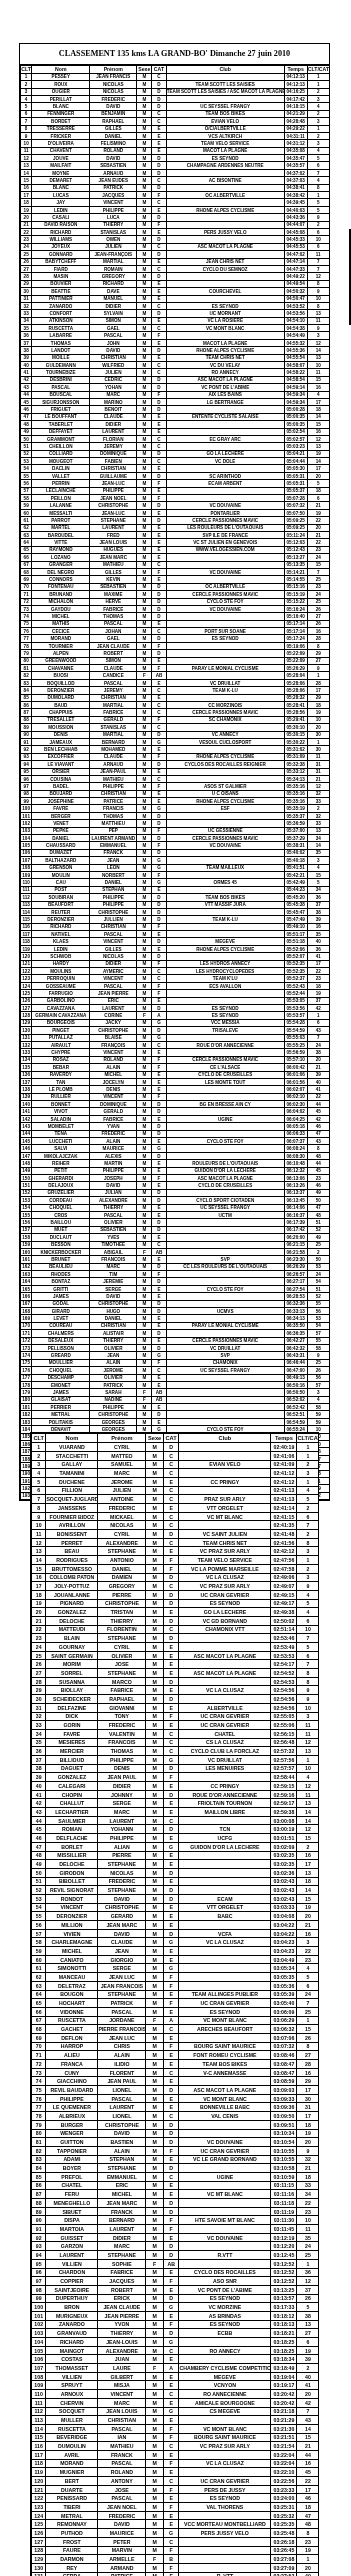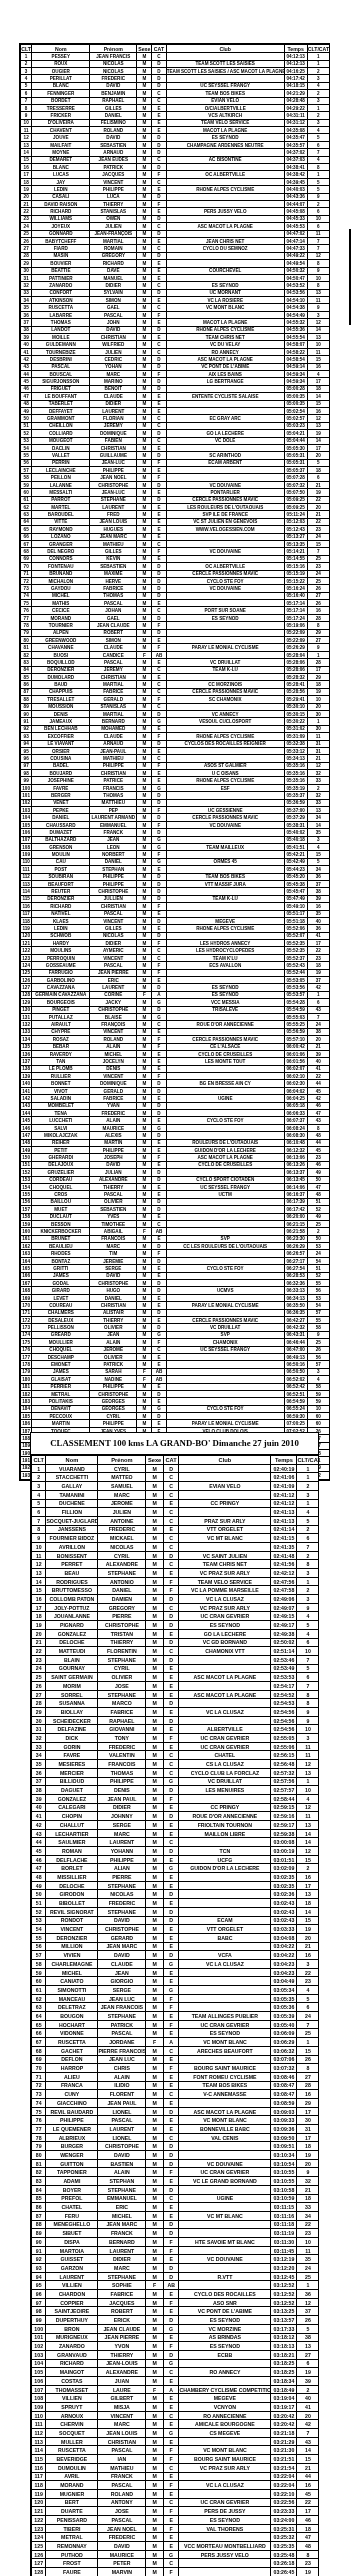--- a/index.html
+++ b/index.html
@@ -17,20 +17,21 @@
   #t2-box th{height:8.2px;font-size:5.7px;}
   #t2-box td{height:7.7px;font-size:5.2px;}
   #edge-bar{position:absolute;left:349px;top:229px;width:3.1px;height:96px;background:#000;}
 </style>
 </head>
 <body>
 
 <div id="page">
 
   <div id="t1-box" class="tbl">
+    <div class="tbl-title">CLASSEMENT 135 kms LA GRAND-BO' Dimanche 27 juin 2010</div>
     <table>
       <colgroup>
         <col style="width:11.3px">
           <col style="width:58px">
           <col style="width:47px">
           <col style="width:15px">
         <col style="width:14.4px">
           <col style="width:118px">
           <col style="width:23px">
           <col style="width:22px">
@@ -1976,21 +1977,20 @@
             <td>G</td>
             <td>PARAY LE MONIAL CYCLISME</td>
             <td>07:43:49</td>
             <td>12</td>
           </tr>
         </tbody>
     </table>
   </div>
 
   <div id="t2-box" class="tbl">
-    <div class="tbl-title">CLASSEMENT 100 kms LA GRAND-BO' Dimanche 27 juin 2010</div>
     <table>
       <colgroup>
         <col style="width:14.4px">
           <col style="width:52px">
           <col style="width:48px">
           <col style="width:17.5px">
         <col style="width:15.5px">
           <col style="width:92px">
           <col style="width:26px">
           <col style="width:22px">

